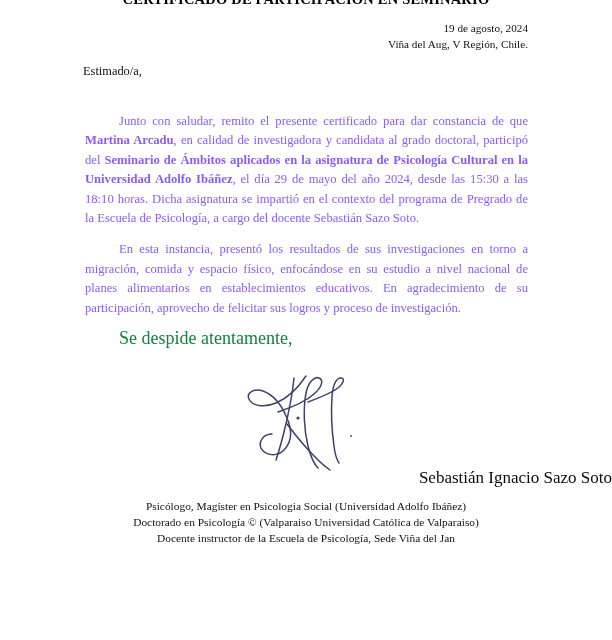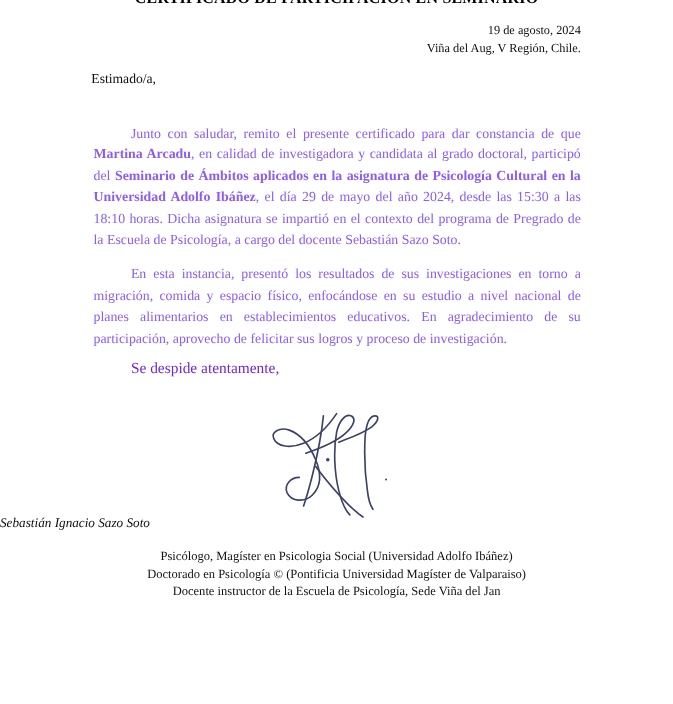--- a/index.html
+++ b/index.html
@@ -69,22 +69,22 @@
   .para.last-indent {
     text-indent: 34px;
     margin-bottom: 16px;
   }
   .para b { font-weight: bold; }
 
   .closing {
     position: absolute;
     left: 119px;
     top: 328px;
-    font-size: 14px;
-    color: #6d28d9;
+    font-size: 18px;
+    color: #15803d;
   }
 
   
   .signature-wrap {
     position: absolute;
     left: 232px;
     top: 372px;
     width: 140px;
     height: 100px;
   }
@@ -92,24 +92,23 @@
     display: block;
     width: 140px;
     height: 100px;
   }
 
   .signature-name {
     position: absolute;
     top: 468px;
     left: 0;
     width: 612px;
-    text-align: left;
-    font-size: 12px;
+    text-align: right;
+    font-size: 17px;
     color: #0b0b0b;
-    font-style: italic;
   }
 
   .credentials {
     position: absolute;
     top: 498px;
     left: 0;
     width: 612px;
     text-align: center;
     font-size: 11.4px;
     line-height: 16.2px;
@@ -152,17 +151,17 @@
         <circle cx="66" cy="46" r="1.6"></circle>
         <circle cx="119" cy="64" r="0.9"></circle>
       </g>
     </svg>
   </div>
 
   <div class="signature-name">Sebastián Ignacio Sazo Soto</div>
 
   <div class="credentials">
     <div>Psicólogo, Magíster en Psicologia Social (Universidad Adolfo Ibáñez)</div>
-    <div>Doctorado en Psicología © (Pontificia Universidad Magíster de Valparaiso)</div>
+    <div>Doctorado en Psicología © (Valparaiso Universidad Católica de Valparaiso)</div>
     <div>Docente instructor de la Escuela de Psicología, Sede Viña del Jan</div>
   </div>
 
 </div>
 
 </body></html>

